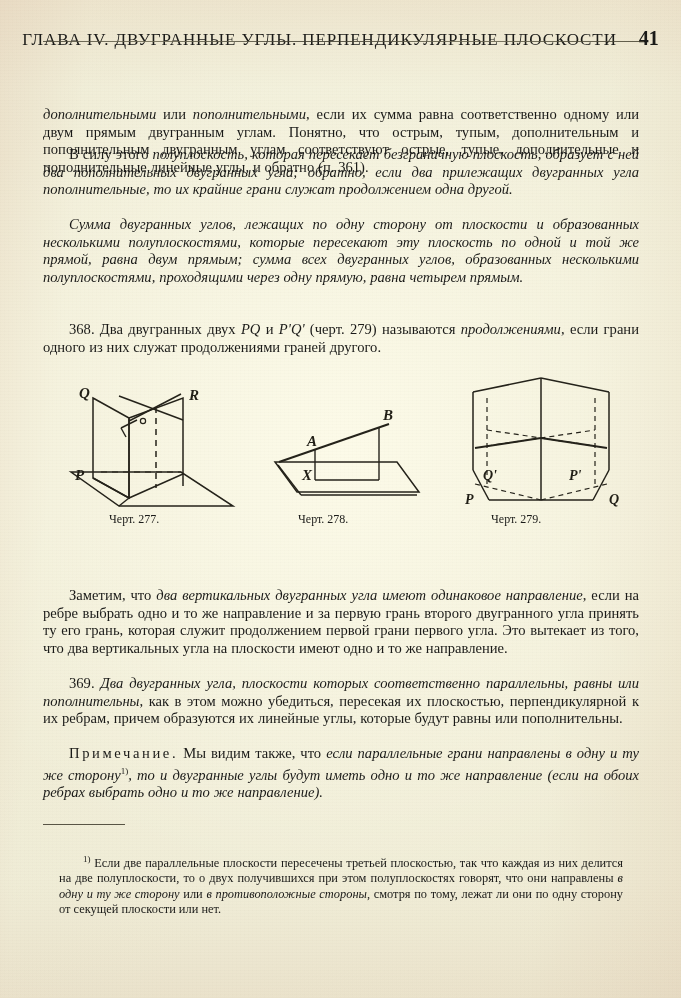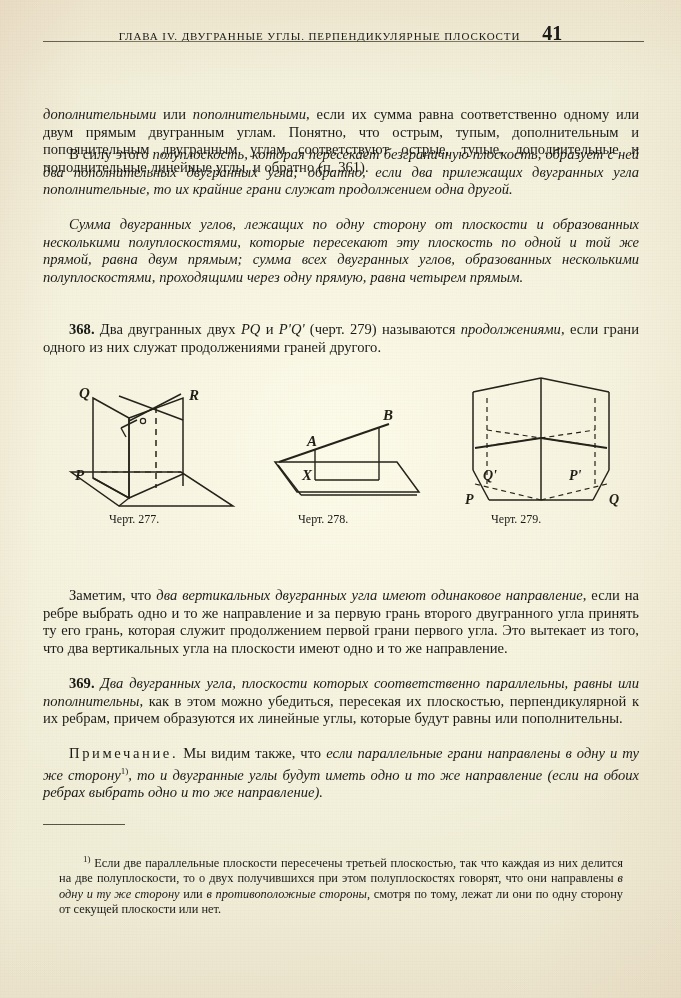--- a/index.html
+++ b/index.html
@@ -28,21 +28,21 @@
       repeating-linear-gradient(90deg, rgba(120,110,80,0.03) 0px, rgba(120,110,80,0.03) 1px, rgba(255,255,255,0) 1px, rgba(255,255,255,0) 4px);
   }
   .content{position:absolute;inset:0;}
 
   
   .runhead{
     position:absolute;left:0;right:0;top:18px;
     text-align:center;
   }
   .runhead .ht{
-    font-size:11px;letter-spacing:.9px;
+    font-size:17px;letter-spacing:.9px;
     font-variant:small-caps;
     text-transform:none;
     white-space:nowrap;
     display:inline-block;
     margin-top:12px;
   }
   .runhead .pg{
     font-size:20px;font-weight:bold;margin-left:22px;
     display:inline-block;vertical-align:baseline;text-align:right;
   }
@@ -58,21 +58,21 @@
     text-align:justify;
     font-size:14.6px;
     line-height:17.55px;
     text-justify:inter-word;
     word-spacing:.2px;
     -webkit-hyphens:none;hyphens:none;
   }
   .col p{margin:0;text-indent:26px;}
   .col p.noind{text-indent:0;}
   i,em{font-style:italic;}
-  .num{font-weight:bold;font-style:normal;}
+  .num{font-weight:normal;font-style:normal;}
   .sp{letter-spacing:2.6px;}
 
   #para1{top:58px;margin-top:48px;}
   #para2{top:146px;}
   #para3{top:216px;}
   #para4{top:321px;}
 
   #para5{top:552px;}
   #para6{top:587px;}
   #para7{top:675px;}

